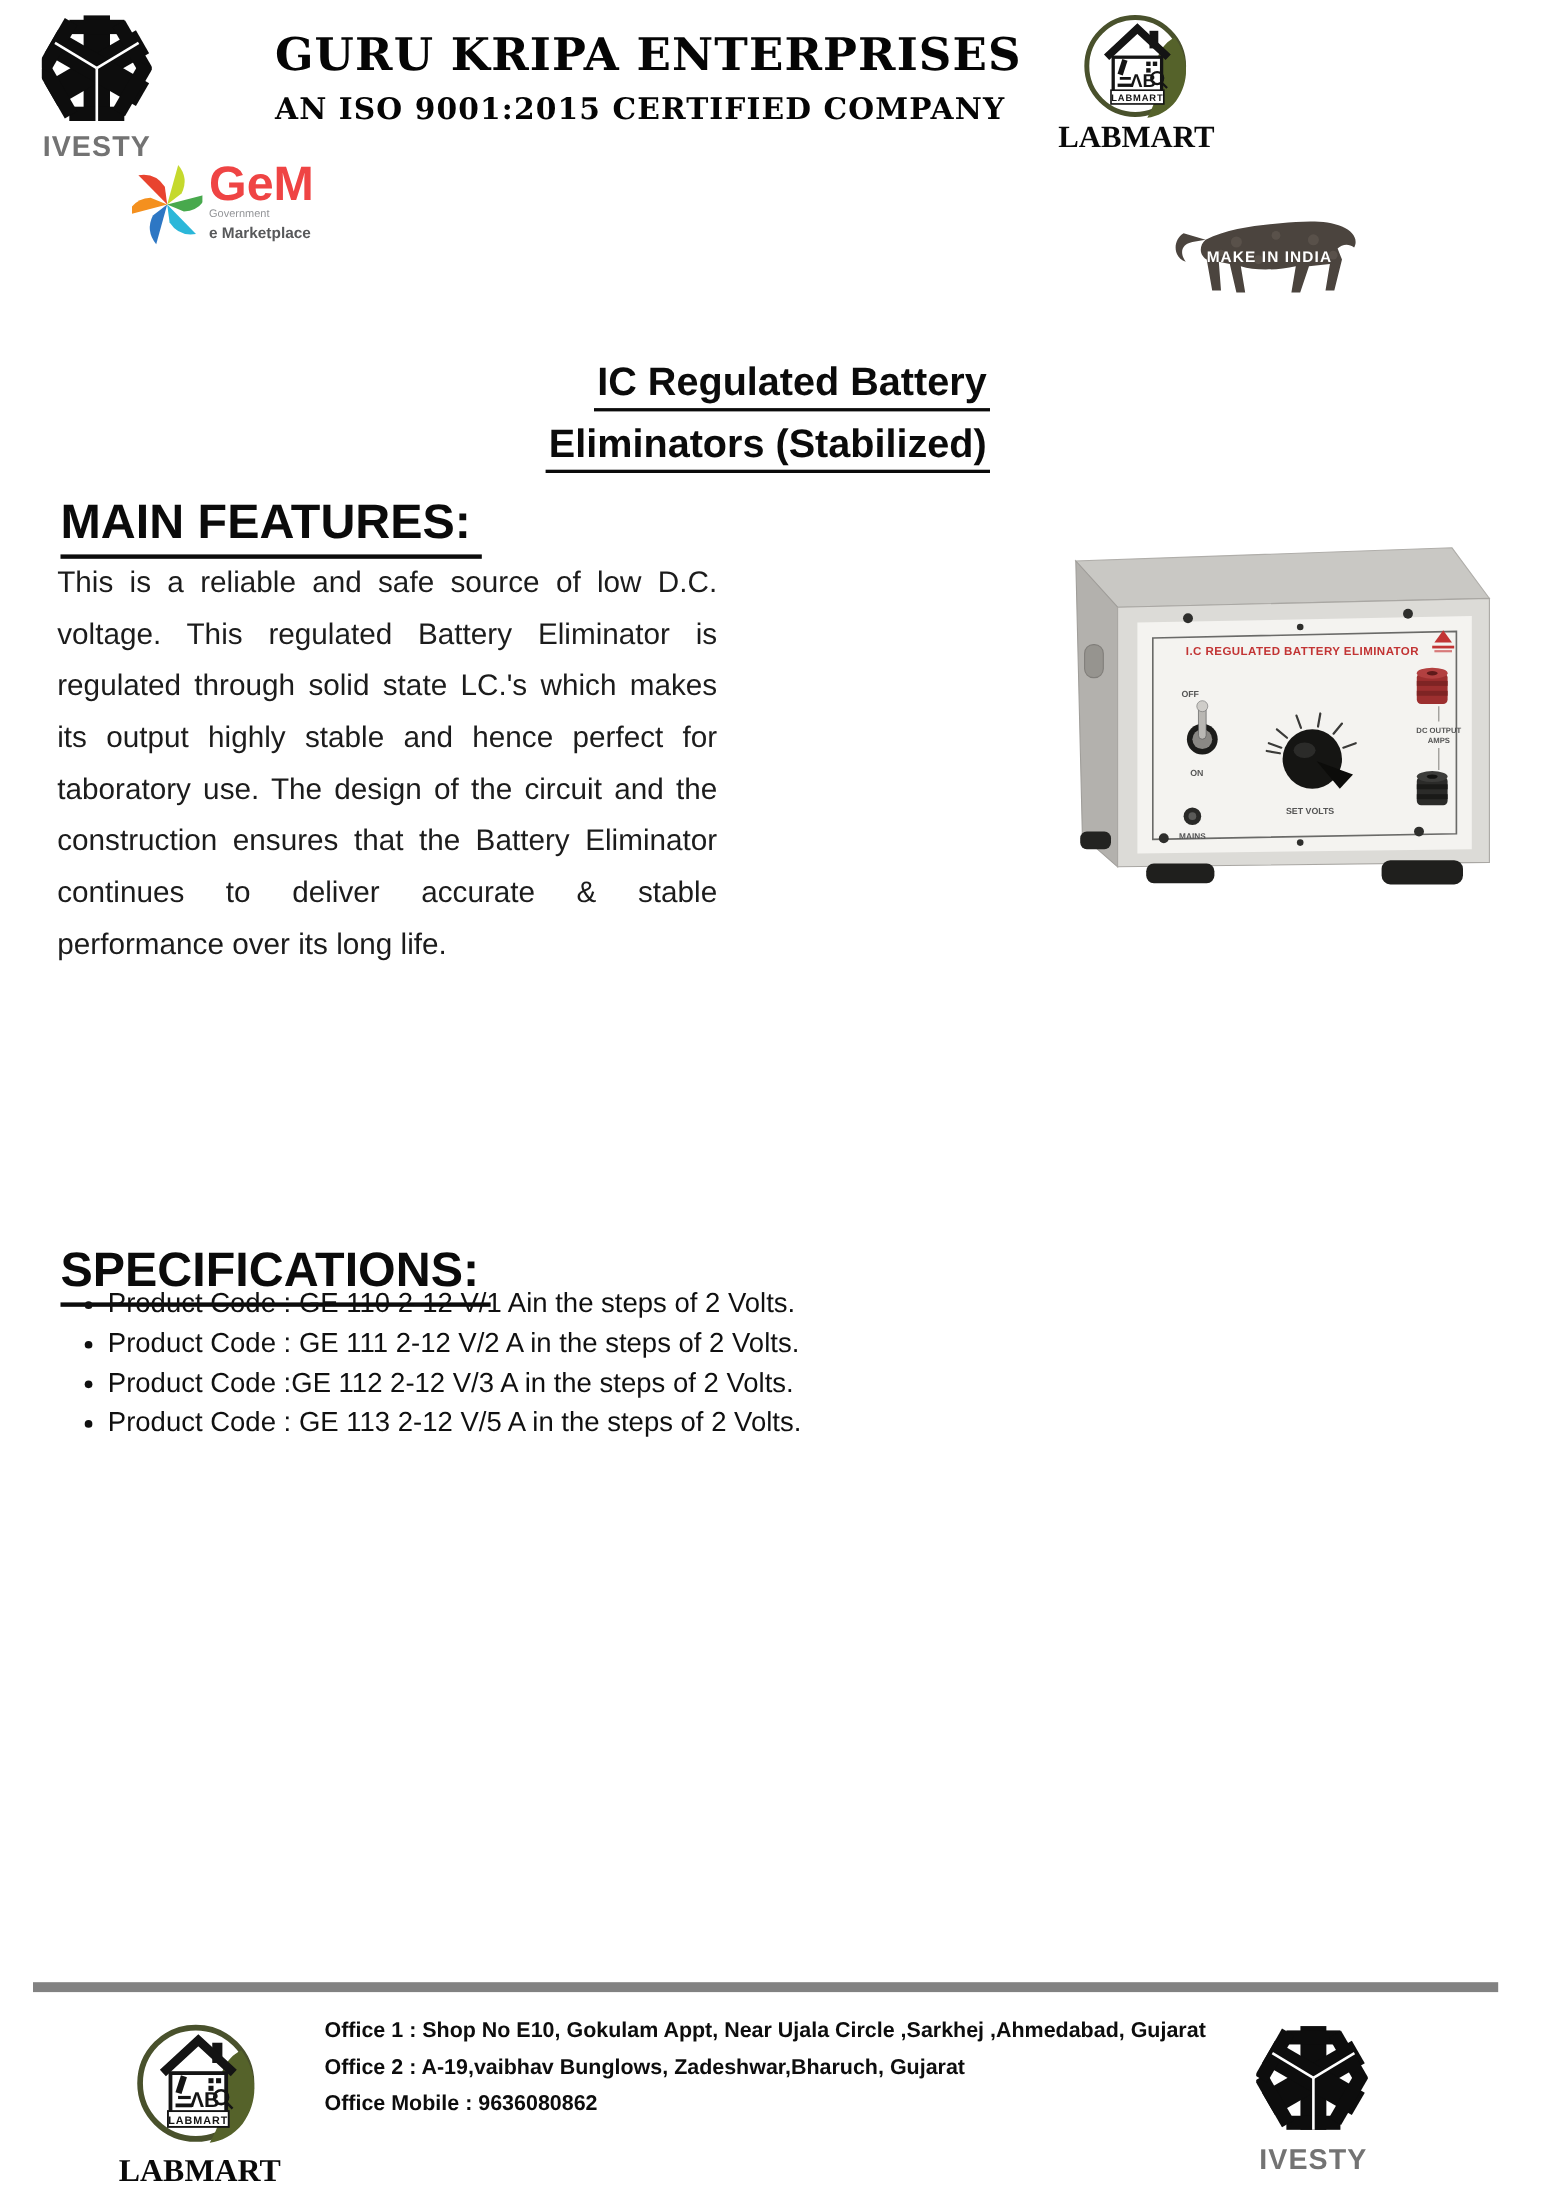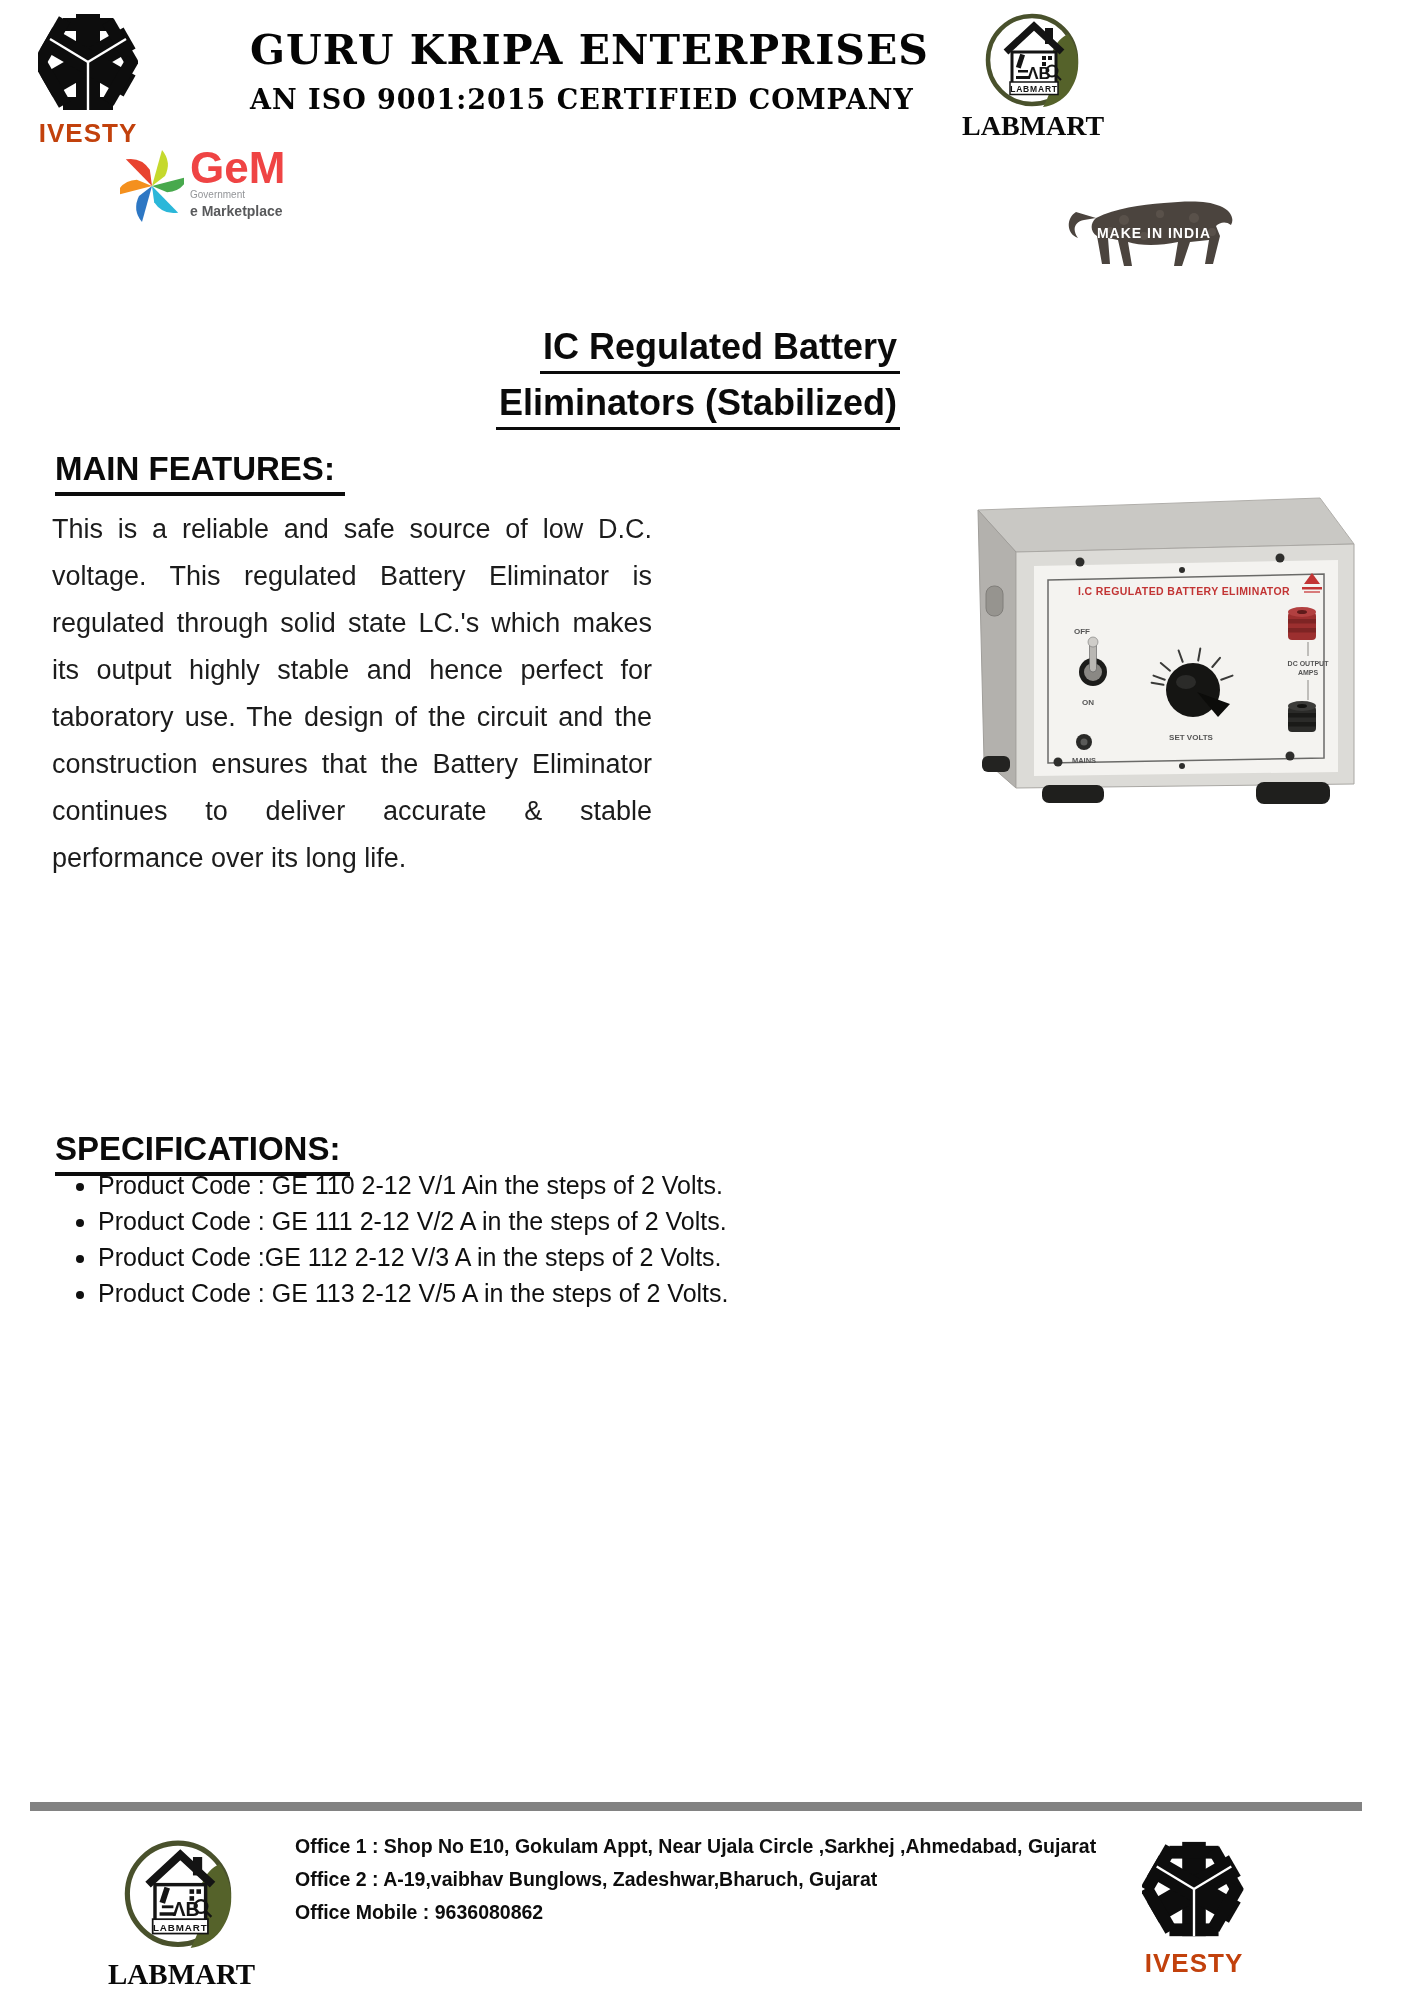--- a/index.html
+++ b/index.html
@@ -14,40 +14,40 @@
     left:250px;top:26px;width:660px;text-align:center;
     font-family:"DejaVu Serif", serif;font-weight:700;
     font-size:41px;letter-spacing:1px;color:#050505;white-space:nowrap;
   }
   .company-cert{
     left:250px;top:84px;width:660px;text-align:center;
     font-family:"DejaVu Serif", serif;font-weight:700;
     font-size:27px;letter-spacing:1px;color:#050505;white-space:nowrap;
   }
   .logo-label{
-    font-weight:700;font-size:26px;letter-spacing:1px;color:#c2410c;
+    font-weight:700;font-size:26px;letter-spacing:1px;color:#737373;
     text-align:center;white-space:nowrap;
   }
   .labmart-label{
     font-family:"Liberation Serif", serif;font-weight:700;font-size:28px;
     text-align:center;color:#0a0a0a;white-space:nowrap;
   }
   .gem-text{left:190px;top:150px;width:220px;}
   .gem-name{font-size:44px;line-height:36px;font-weight:700;color:#ef4444;}
   .gem-sub1{font-size:10px;line-height:16px;color:#939598;margin-top:1px;}
   .gem-sub2{font-size:14px;line-height:16px;font-weight:700;color:#58595b;}
   
   .doc-title{left:250px;width:650px;text-align:right;}
   .doc-title span{
     display:inline-block;font-weight:700;font-size:36px;color:#0b0b0b;
     border-bottom:3px solid #0b0b0b;padding:0 3px 3px 3px;white-space:nowrap;
   }
   
   .section-heading{
-    font-weight:700;font-size:33px;color:#0b0b0b;white-space:nowrap;
+    font-weight:700;font-size:44px;color:#0b0b0b;white-space:nowrap;
   }
   .section-heading span{display:inline-block;border-bottom:4px solid #0b0b0b;padding:0 10px 4px 0;}
   .features-body{
     left:52px;top:506px;width:600px;
     font-size:27px;line-height:47px;color:#1c1c1c;
     text-align:justify;
   }
   .spec-list{
     left:70px;top:1173px;width:720px;margin:0;padding-left:28px;
     font-size:25px;color:#101010;

